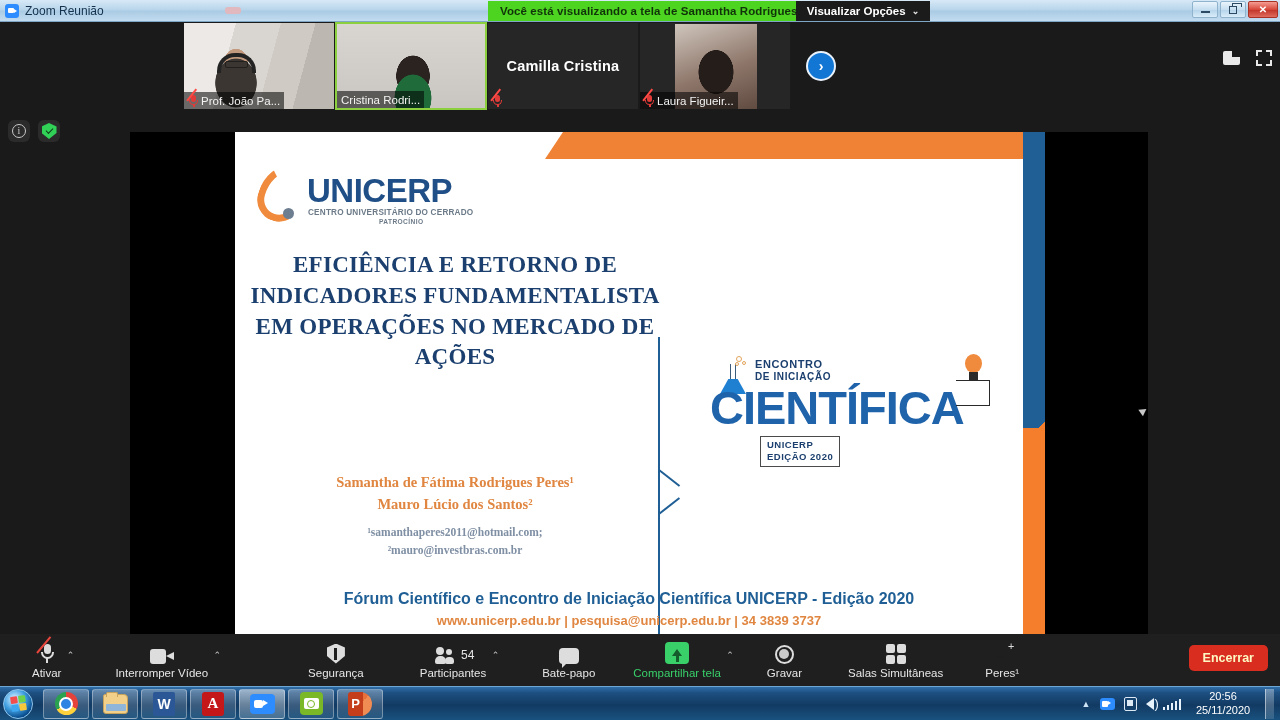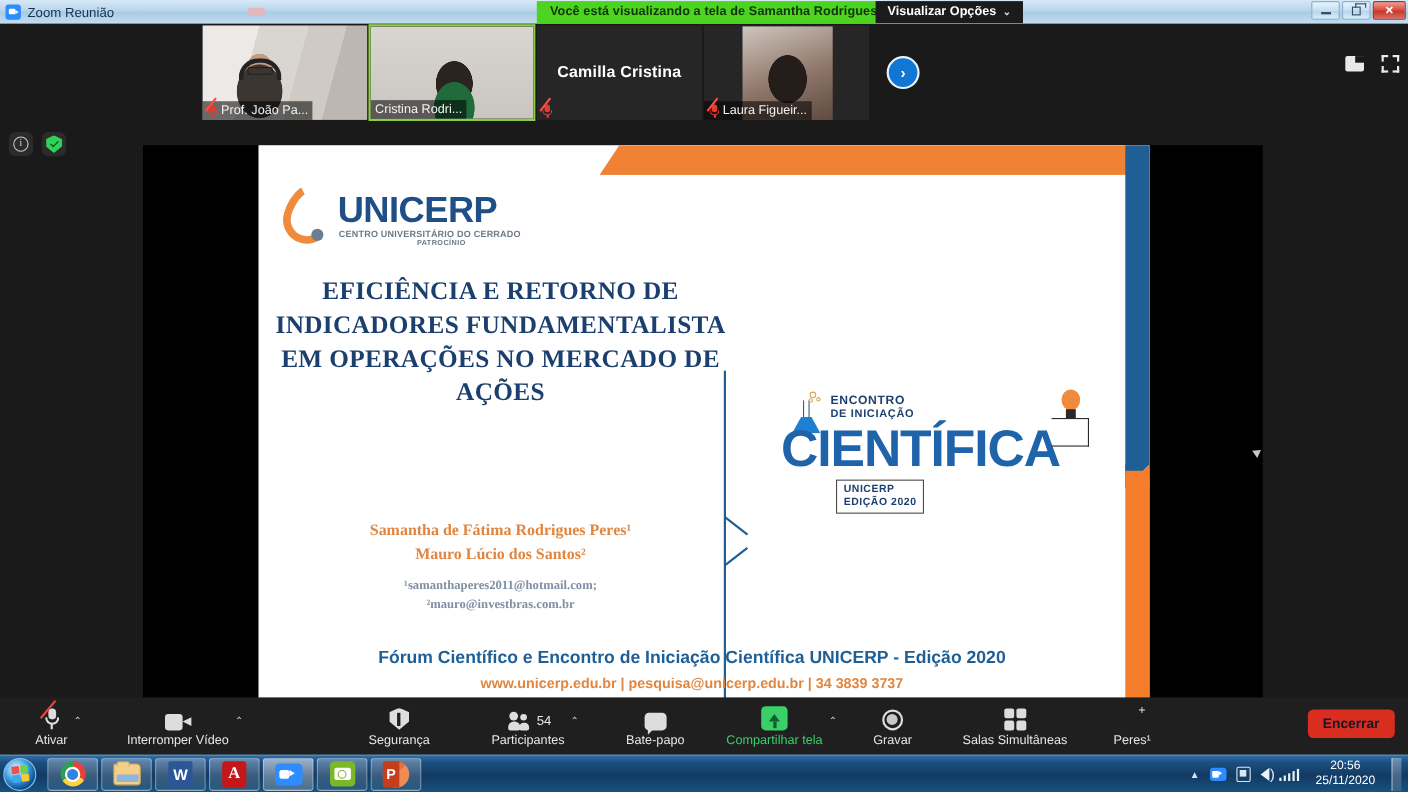--- a/index.html
+++ b/index.html
@@ -308,21 +308,21 @@
   .ic-rooms{width:20px;height:20px;display:grid;grid-template-columns:9px 9px;grid-template-rows:9px 9px;gap:2px;}
   .ic-rooms i{background:#ddd;border-radius:2px;display:block;}
 
   .ic-react{position:relative;width:20px;height:20px;}
   .ic-react .f{width:17px;height:17px;border-radius:50%;background:#ddd;position:relative;}
   .ic-react .f:before{content:"";position:absolute;left:4px;top:5px;width:2.4px;height:2.4px;border-radius:50%;background:#1f1f1f;box-shadow:6px 0 0 #1f1f1f;}
   .ic-react .f:after{content:"";position:absolute;left:4px;top:9px;width:9px;height:4px;border-bottom:1.8px solid #1f1f1f;border-radius:0 0 6px 6px;}
   .ic-react .plus{position:absolute;right:-2px;top:-2px;color:#ddd;font-size:11px;line-height:9px;}
 
   .end-btn{
-    position:absolute; right:12px; top:645px; background:#d92d20; color:#0f172a;
+    position:absolute; right:12px; top:645px; background:#d92d20; color:#fef9c3;
     font-size:12.5px; font-weight:bold; padding:6px 14px; border-radius:5px; border:none;
   }
 
   
   .taskbar{
     position:absolute; left:0; top:686px; width:1280px; height:34px;
     background:linear-gradient(#2f6ea8,#1d4f80 18%,#123a63 55%,#19527f);
     border-top:1px solid #6ea7d6; display:flex; align-items:center;
   }
   .start-orb{
@@ -575,21 +575,21 @@
       <span class="ico">
         <span class="ic-cam">
             <i class="body"></i>
             <i class="lens"></i>
           </span>
       </span>
       <span class="lbl">Interromper Vídeo</span>
       <span class="tb-caret">⌃</span>
     </div>
 
-    <div class="tb-item" style="margin-left:119px">
+    <div class="tb-item" style="margin-left:92px">
       <span class="ico">
           <span class="ic-shield"></span>
         </span>
       <span class="lbl">Segurança</span>
     </div>
 
     <div class="tb-item" style="margin-left:48px">
       <span class="ico">
         <span class="ic-people" style="margin-left:-12px">
             <i class="h1"></i>

